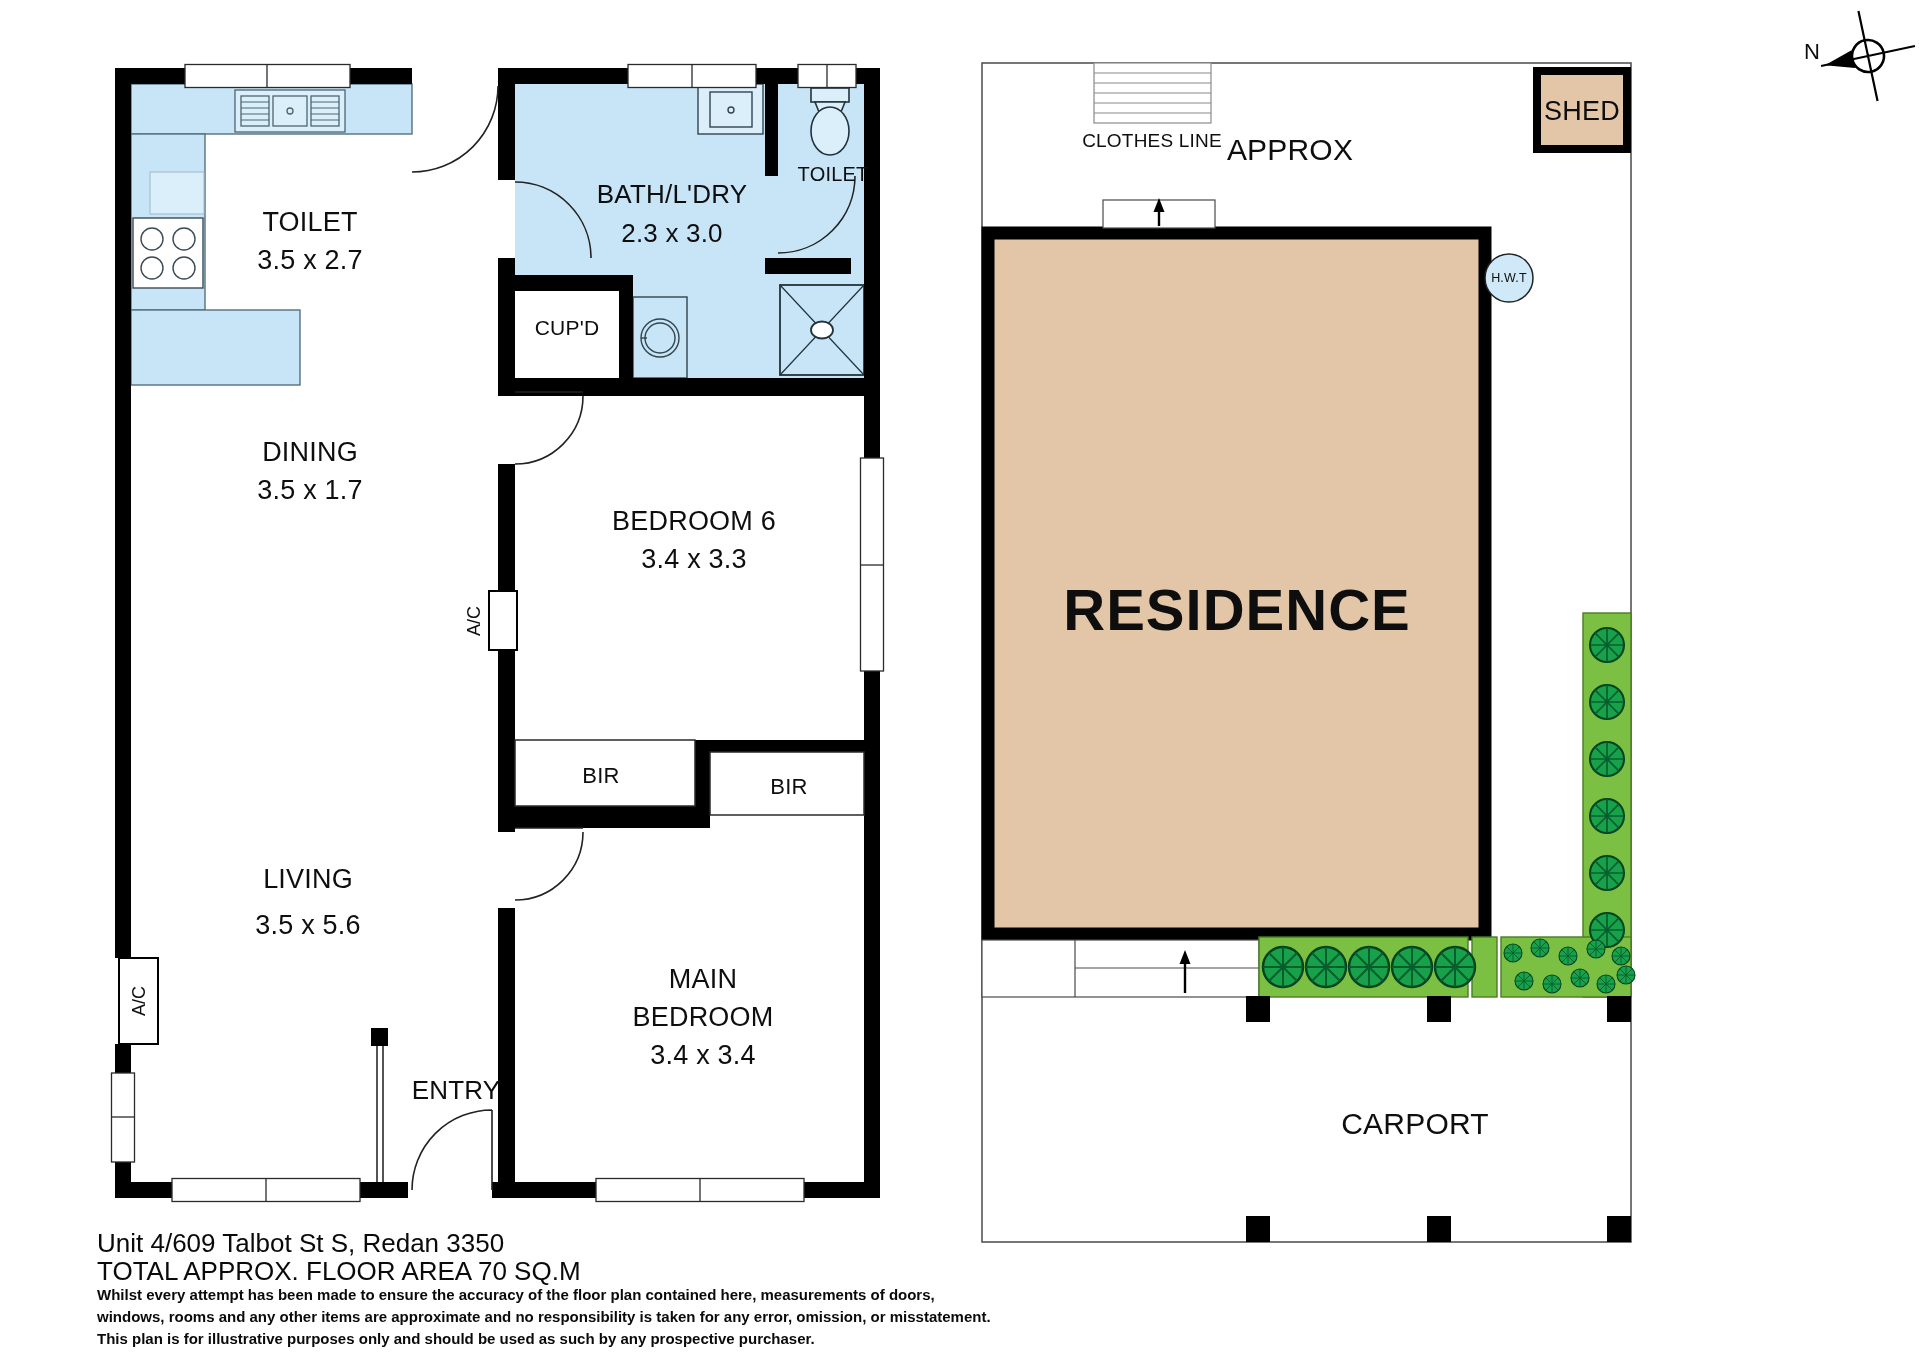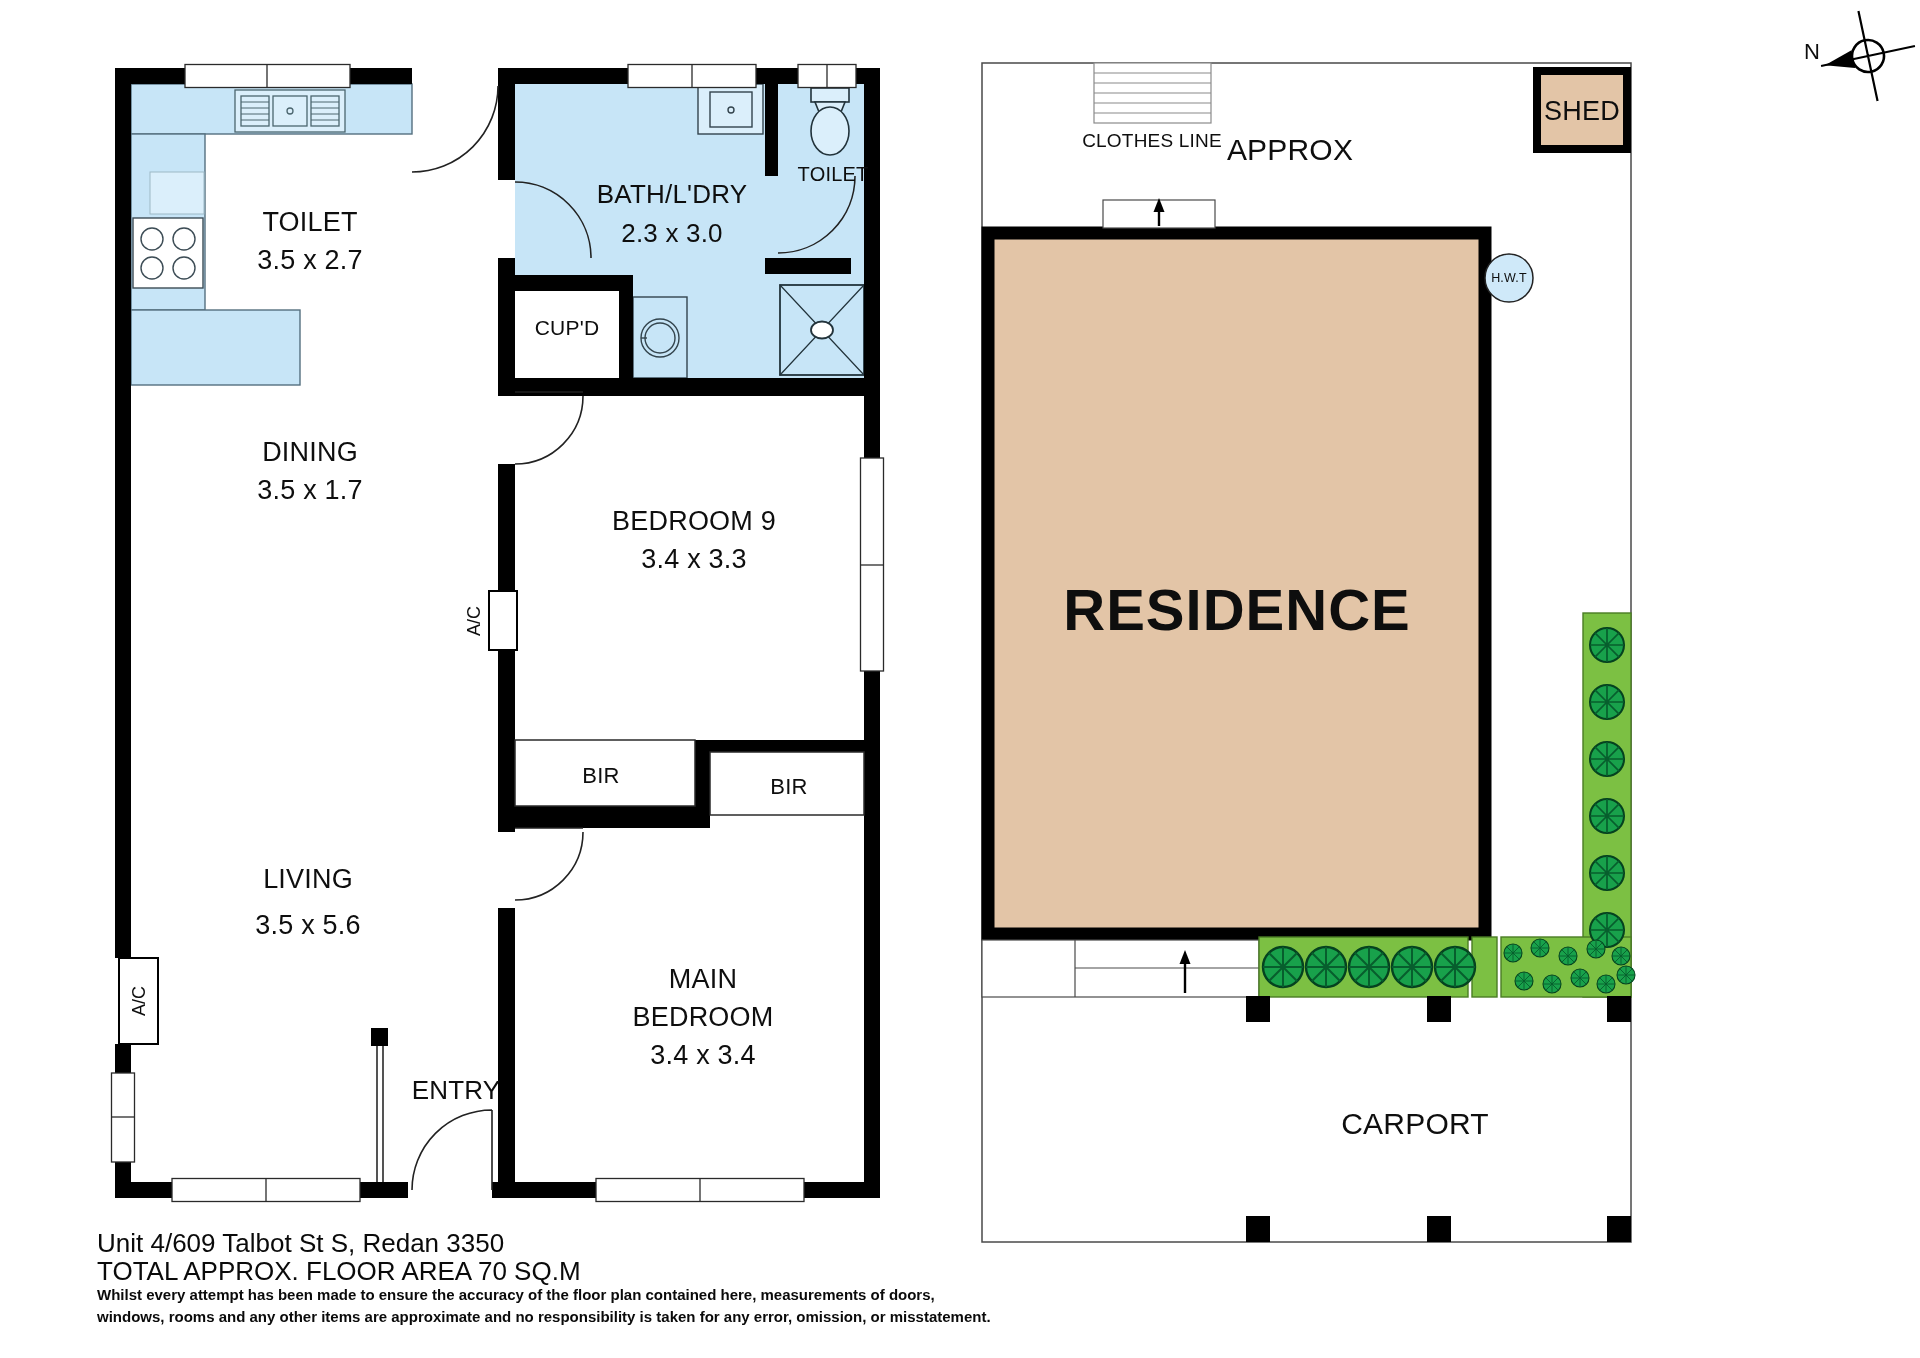--- a/index.html
+++ b/index.html
@@ -244,21 +244,21 @@
 </svg>
 
 <div class="lbl" style="left:310px;top:222px;font-size:27px">TOILET</div>
 <div class="lbl" style="left:310px;top:260px;font-size:27px">3.5 x 2.7</div>
 <div class="lbl" style="left:672px;top:194px;font-size:26px">BATH/L'DRY</div>
 <div class="lbl" style="left:672px;top:233px;font-size:26px">2.3 x 3.0</div>
 <div class="lbl" style="left:833px;top:174px;font-size:20px">TOILET</div>
 <div class="lbl" style="left:567px;top:328px;font-size:21px">CUP'D</div>
 <div class="lbl" style="left:310px;top:452px;font-size:27px">DINING</div>
 <div class="lbl" style="left:310px;top:490px;font-size:27px">3.5 x 1.7</div>
-<div class="lbl" style="left:694px;top:521px;font-size:27px">BEDROOM 9</div>
+<div class="lbl" style="left:694px;top:521px;font-size:27px">BEDROOM 6</div>
 <div class="lbl" style="left:694px;top:559px;font-size:27px">3.4 x 3.3</div>
 <div class="lbl" style="left:601px;top:776px;font-size:22px">BIR</div>
 <div class="lbl" style="left:789px;top:787px;font-size:22px">BIR</div>
 <div class="lbl" style="left:308px;top:879px;font-size:27px">LIVING</div>
 <div class="lbl" style="left:308px;top:925px;font-size:27px">3.5 x 5.6</div>
 <div class="lbl" style="left:703px;top:979px;font-size:27px">MAIN</div>
 <div class="lbl" style="left:703px;top:1017px;font-size:27px">BEDROOM</div>
 <div class="lbl" style="left:703px;top:1055px;font-size:27px">3.4 x 3.4</div>
 <div class="lbl" style="left:456px;top:1090px;font-size:26px">ENTRY</div>
 <div class="vlbl" style="left:474px;top:621px;font-size:18px">A/C</div>
@@ -269,14 +269,15 @@
 <div class="lbl" style="left:1582px;top:111px;font-size:27px">SHED</div>
 <div class="lbl big" style="left:1237px;top:584px;font-size:58px">RESIDENCE</div>
 <div class="lbl" style="left:1509px;top:278px;font-size:12.5px">H.W.T</div>
 <div class="lbl" style="left:1415px;top:1124px;font-size:30px">CARPORT</div>
 <div class="lbl" style="left:1812px;top:52px;font-size:22px">N</div>
 
 <div class="ftr" style="left:68px;top:1228px;font-size:26px;font-weight:500">Unit 4/609 Talbot St S, Redan 3350</div>
 <div class="ftr" style="left:68px;top:1256px;font-size:26px;font-weight:500">TOTAL APPROX. FLOOR AREA 70 SQ.M</div>
 <div class="ftr" style="left:68px;top:1308px;font-size:15px;font-weight:600">windows, rooms and any other items are approximate and no responsibility is taken for any error, omission, or misstatement.</div>
 <div class="ftr" style="left:68px;top:1286px;font-size:15px;font-weight:600">Whilst every attempt has been made to ensure the accuracy of the floor plan contained here, measurements of doors,</div>
+<div class="ftr" style="left:68px;top:1330px;font-size:15px;font-weight:600">This plan is for illustrative purposes only and should be used as such by any prospective purchaser.</div>
 
 </div>
 
 </body></html>

